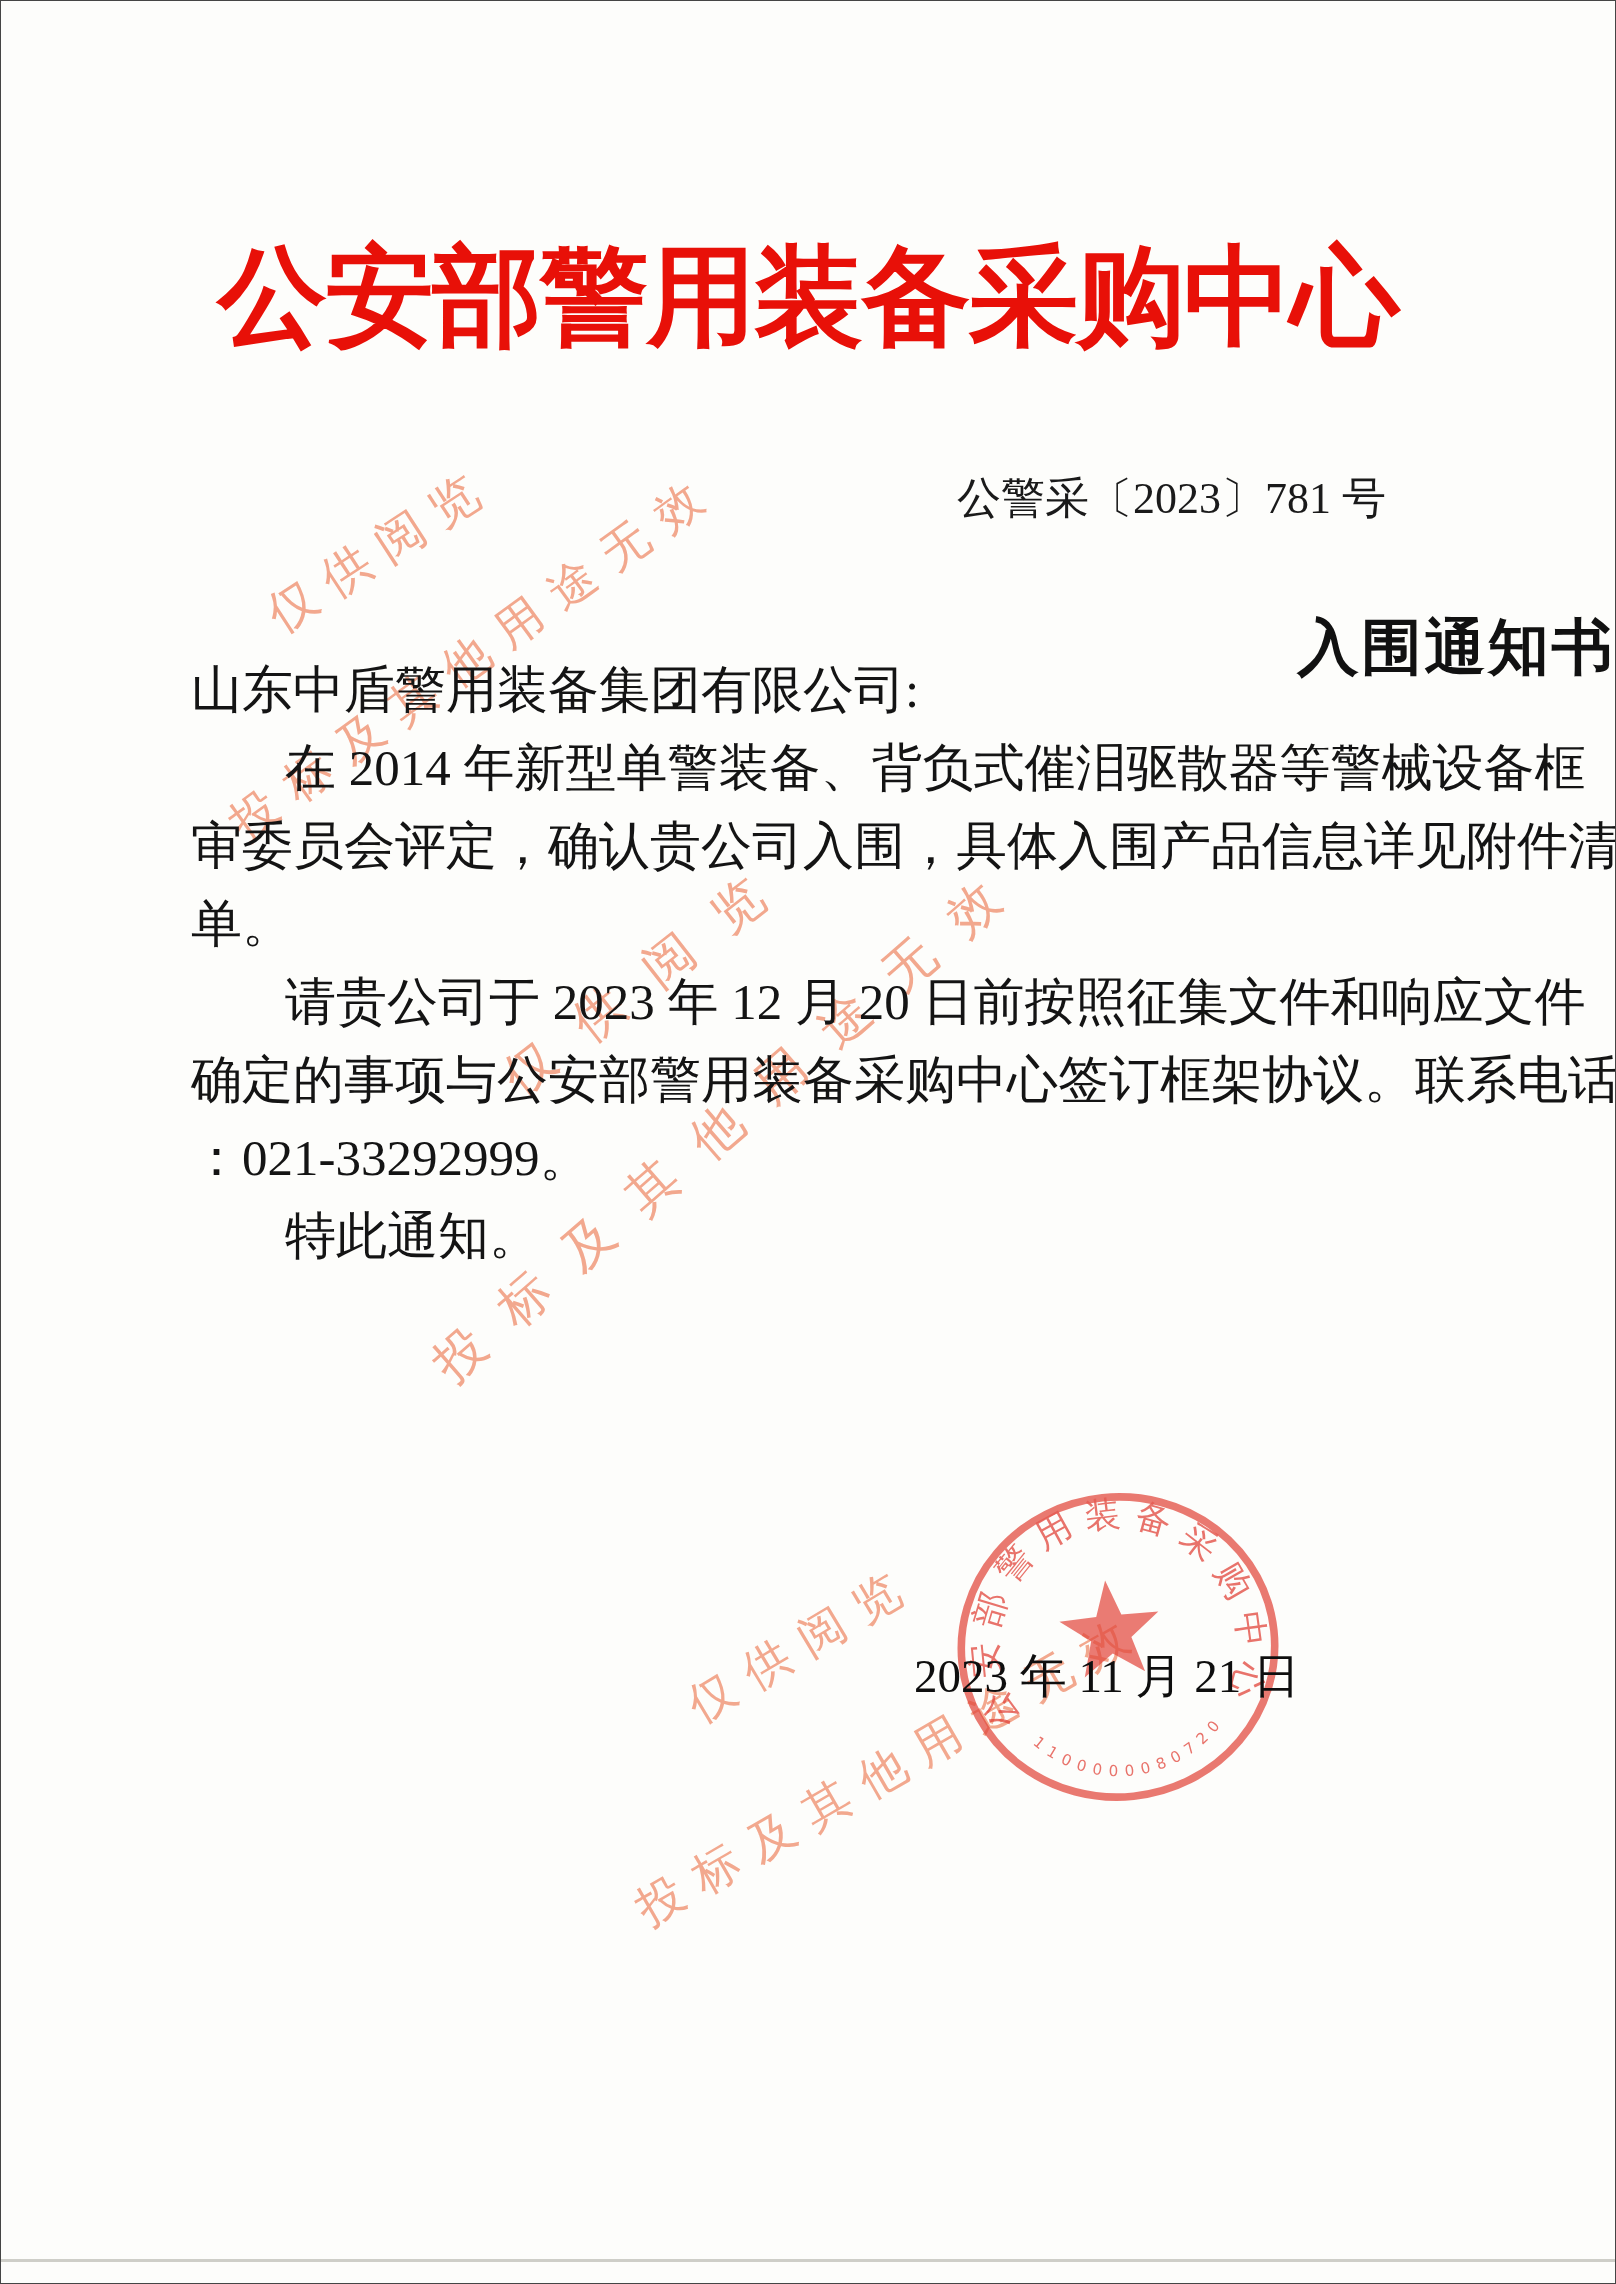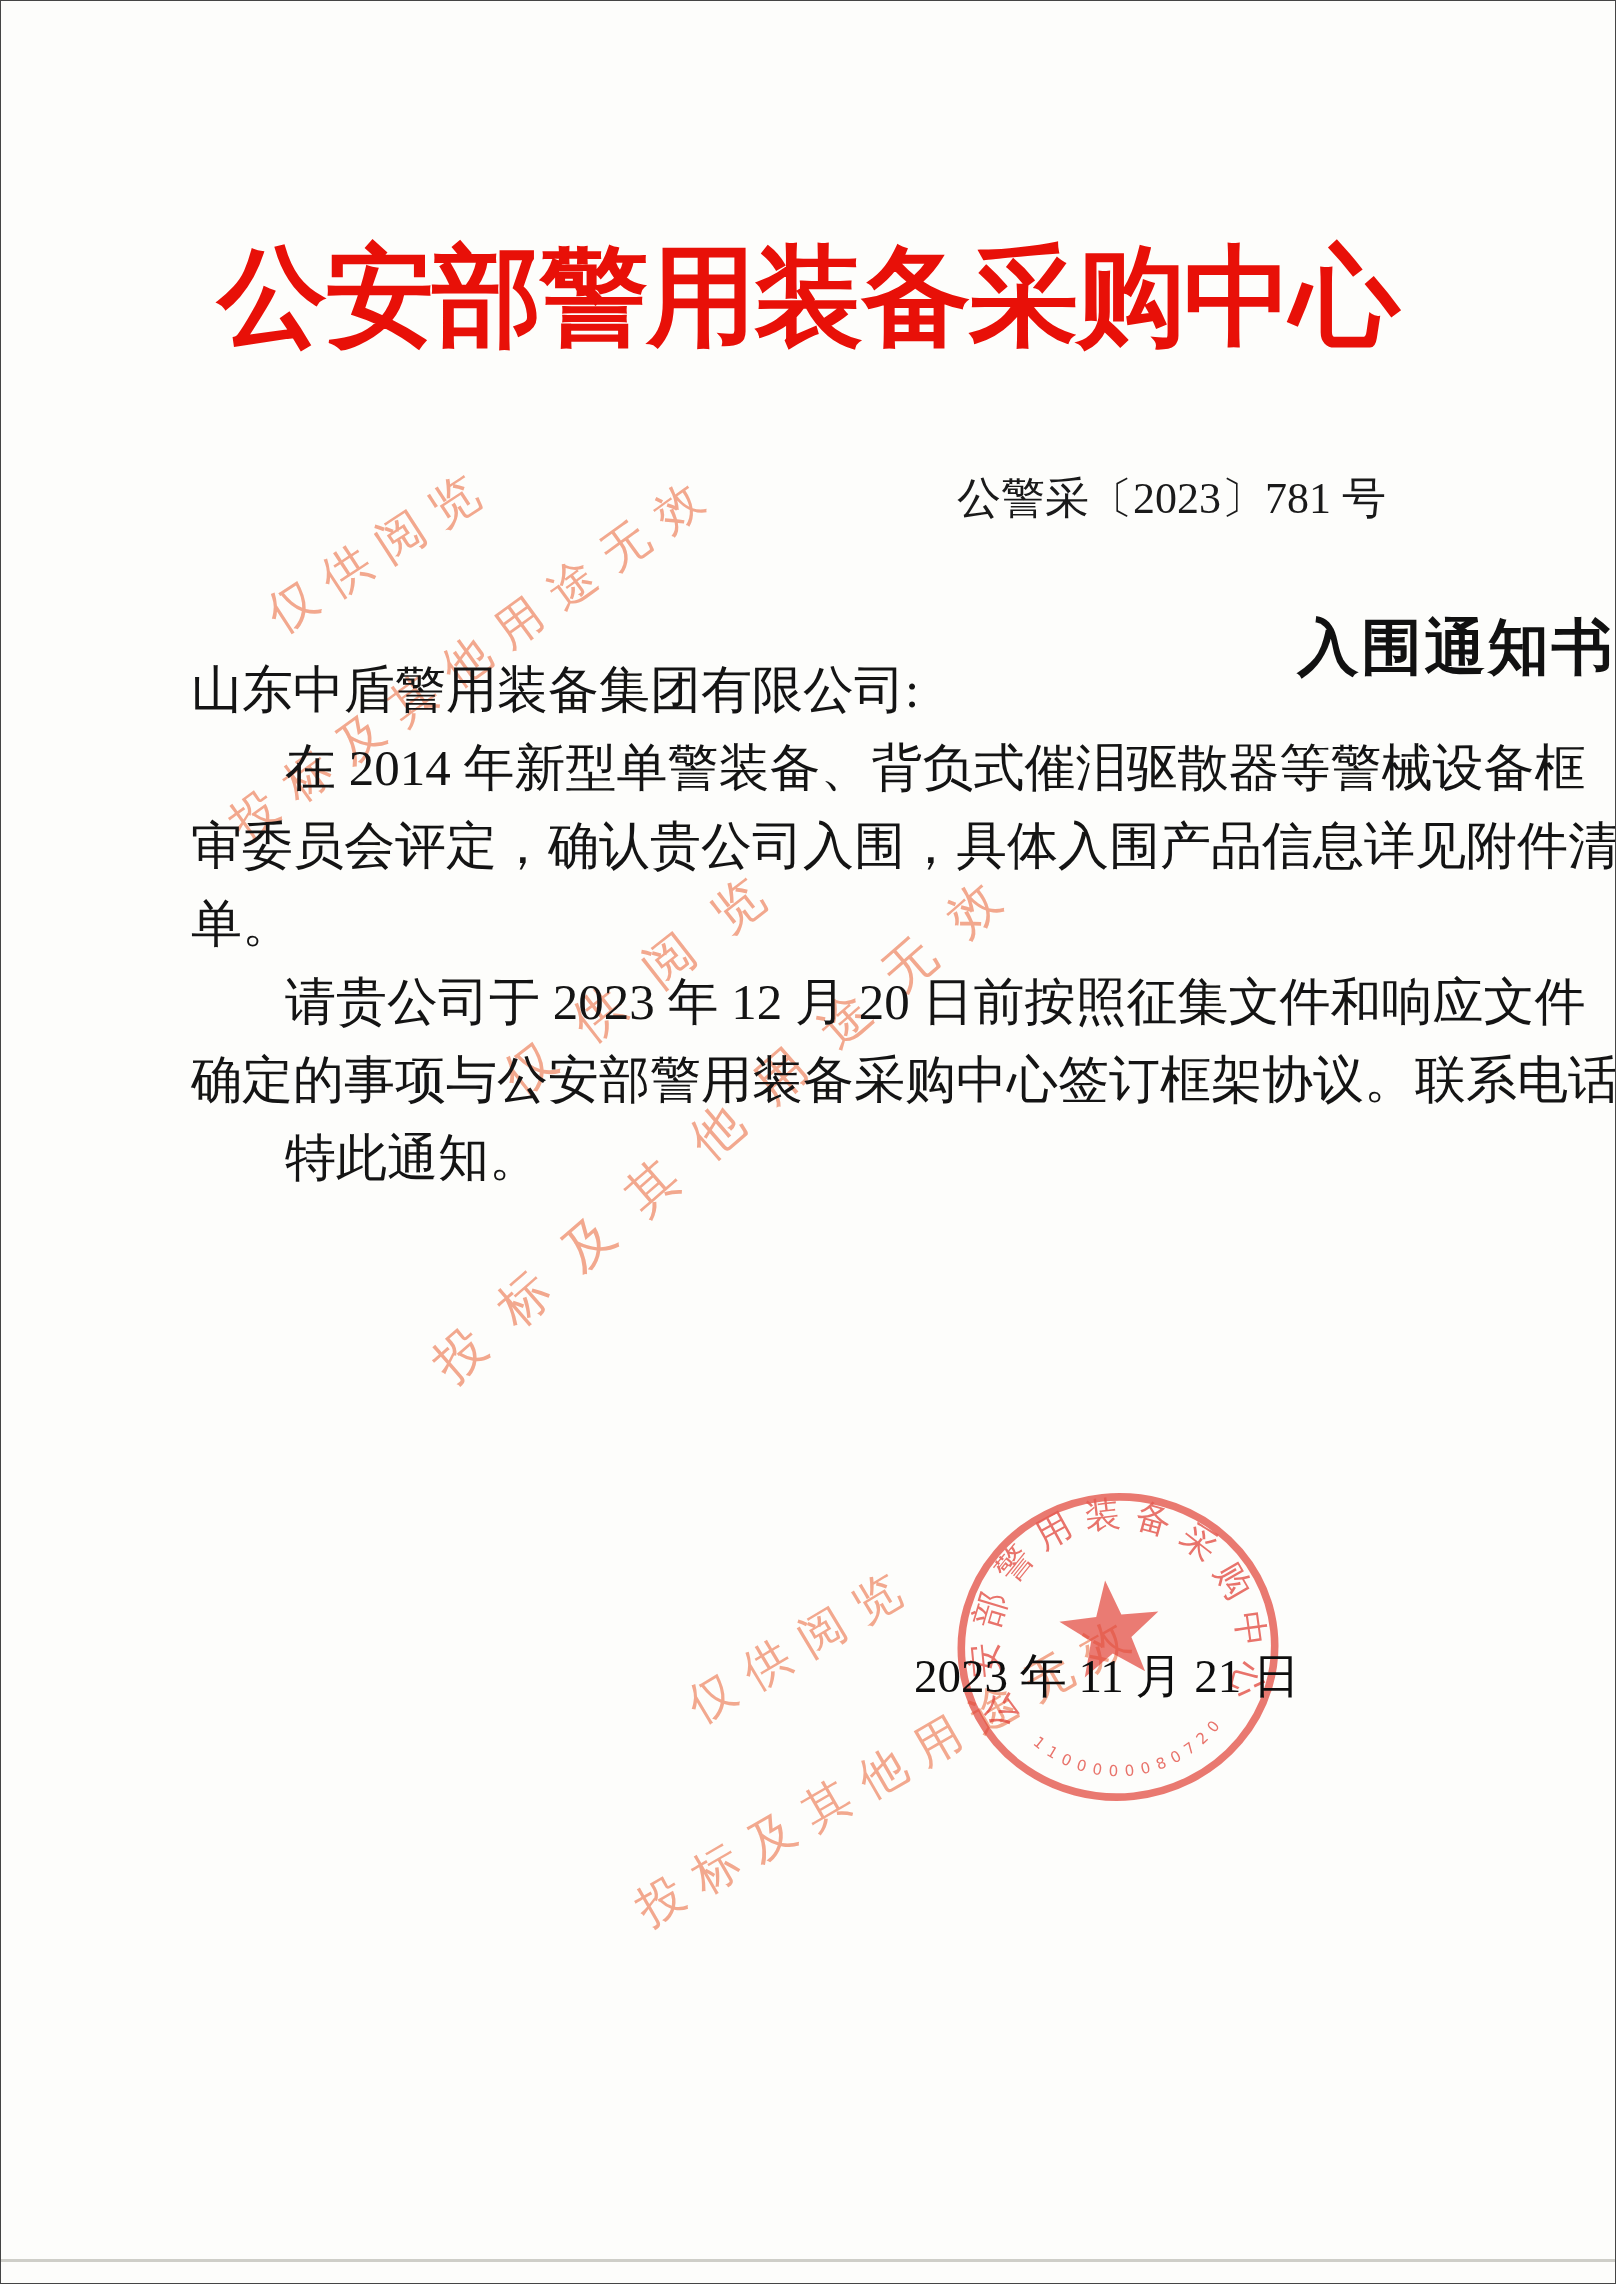--- a/index.html
+++ b/index.html
@@ -114,20 +114,21 @@
 
   <div id="doc-heading">入围通知书</div>
 
   <div id="body-block">
       <div class="line">山东中盾警用装备集团有限公司:</div>
       <div class="line indent justify">在 2014 年新型单警装备、背负式催泪驱散器等警械设备框</div>
       <div class="line justify">审委员会评定，确认贵公司入围，具体入围产品信息详见附件清</div>
       <div class="line">单。</div>
       <div class="line indent justify">请贵公司于 2023 年 12 月 20 日前按照征集文件和响应文件</div>
       <div class="line justify">确定的事项与公安部警用装备采购中心签订框架协议。联系电话</div>
+      <div class="line">：021-33292999。</div>
       <div class="line indent">特此通知。</div>
     </div>
 
 
   <svg id="seal" viewBox="0 0 420 420">
     <g transform="rotate(-6 210 210)" fill="none">
       <ellipse cx="210" cy="210" rx="186" ry="178" stroke="#e2453b" stroke-width="9" opacity="0.82"></ellipse>
       <path id="seal-arc-top" d="M 92 293 A 144 144 0 1 1 328 293"></path>
       <path id="seal-arc-bottom" d="M 77 286 A 153 153 0 0 0 343 286"></path>
       <polygon points="203,130 218,172 262,173 227,200 239,242 203,217 167,242 179,200 144,173 188,172" fill="#e2453b" opacity="0.8"></polygon>

